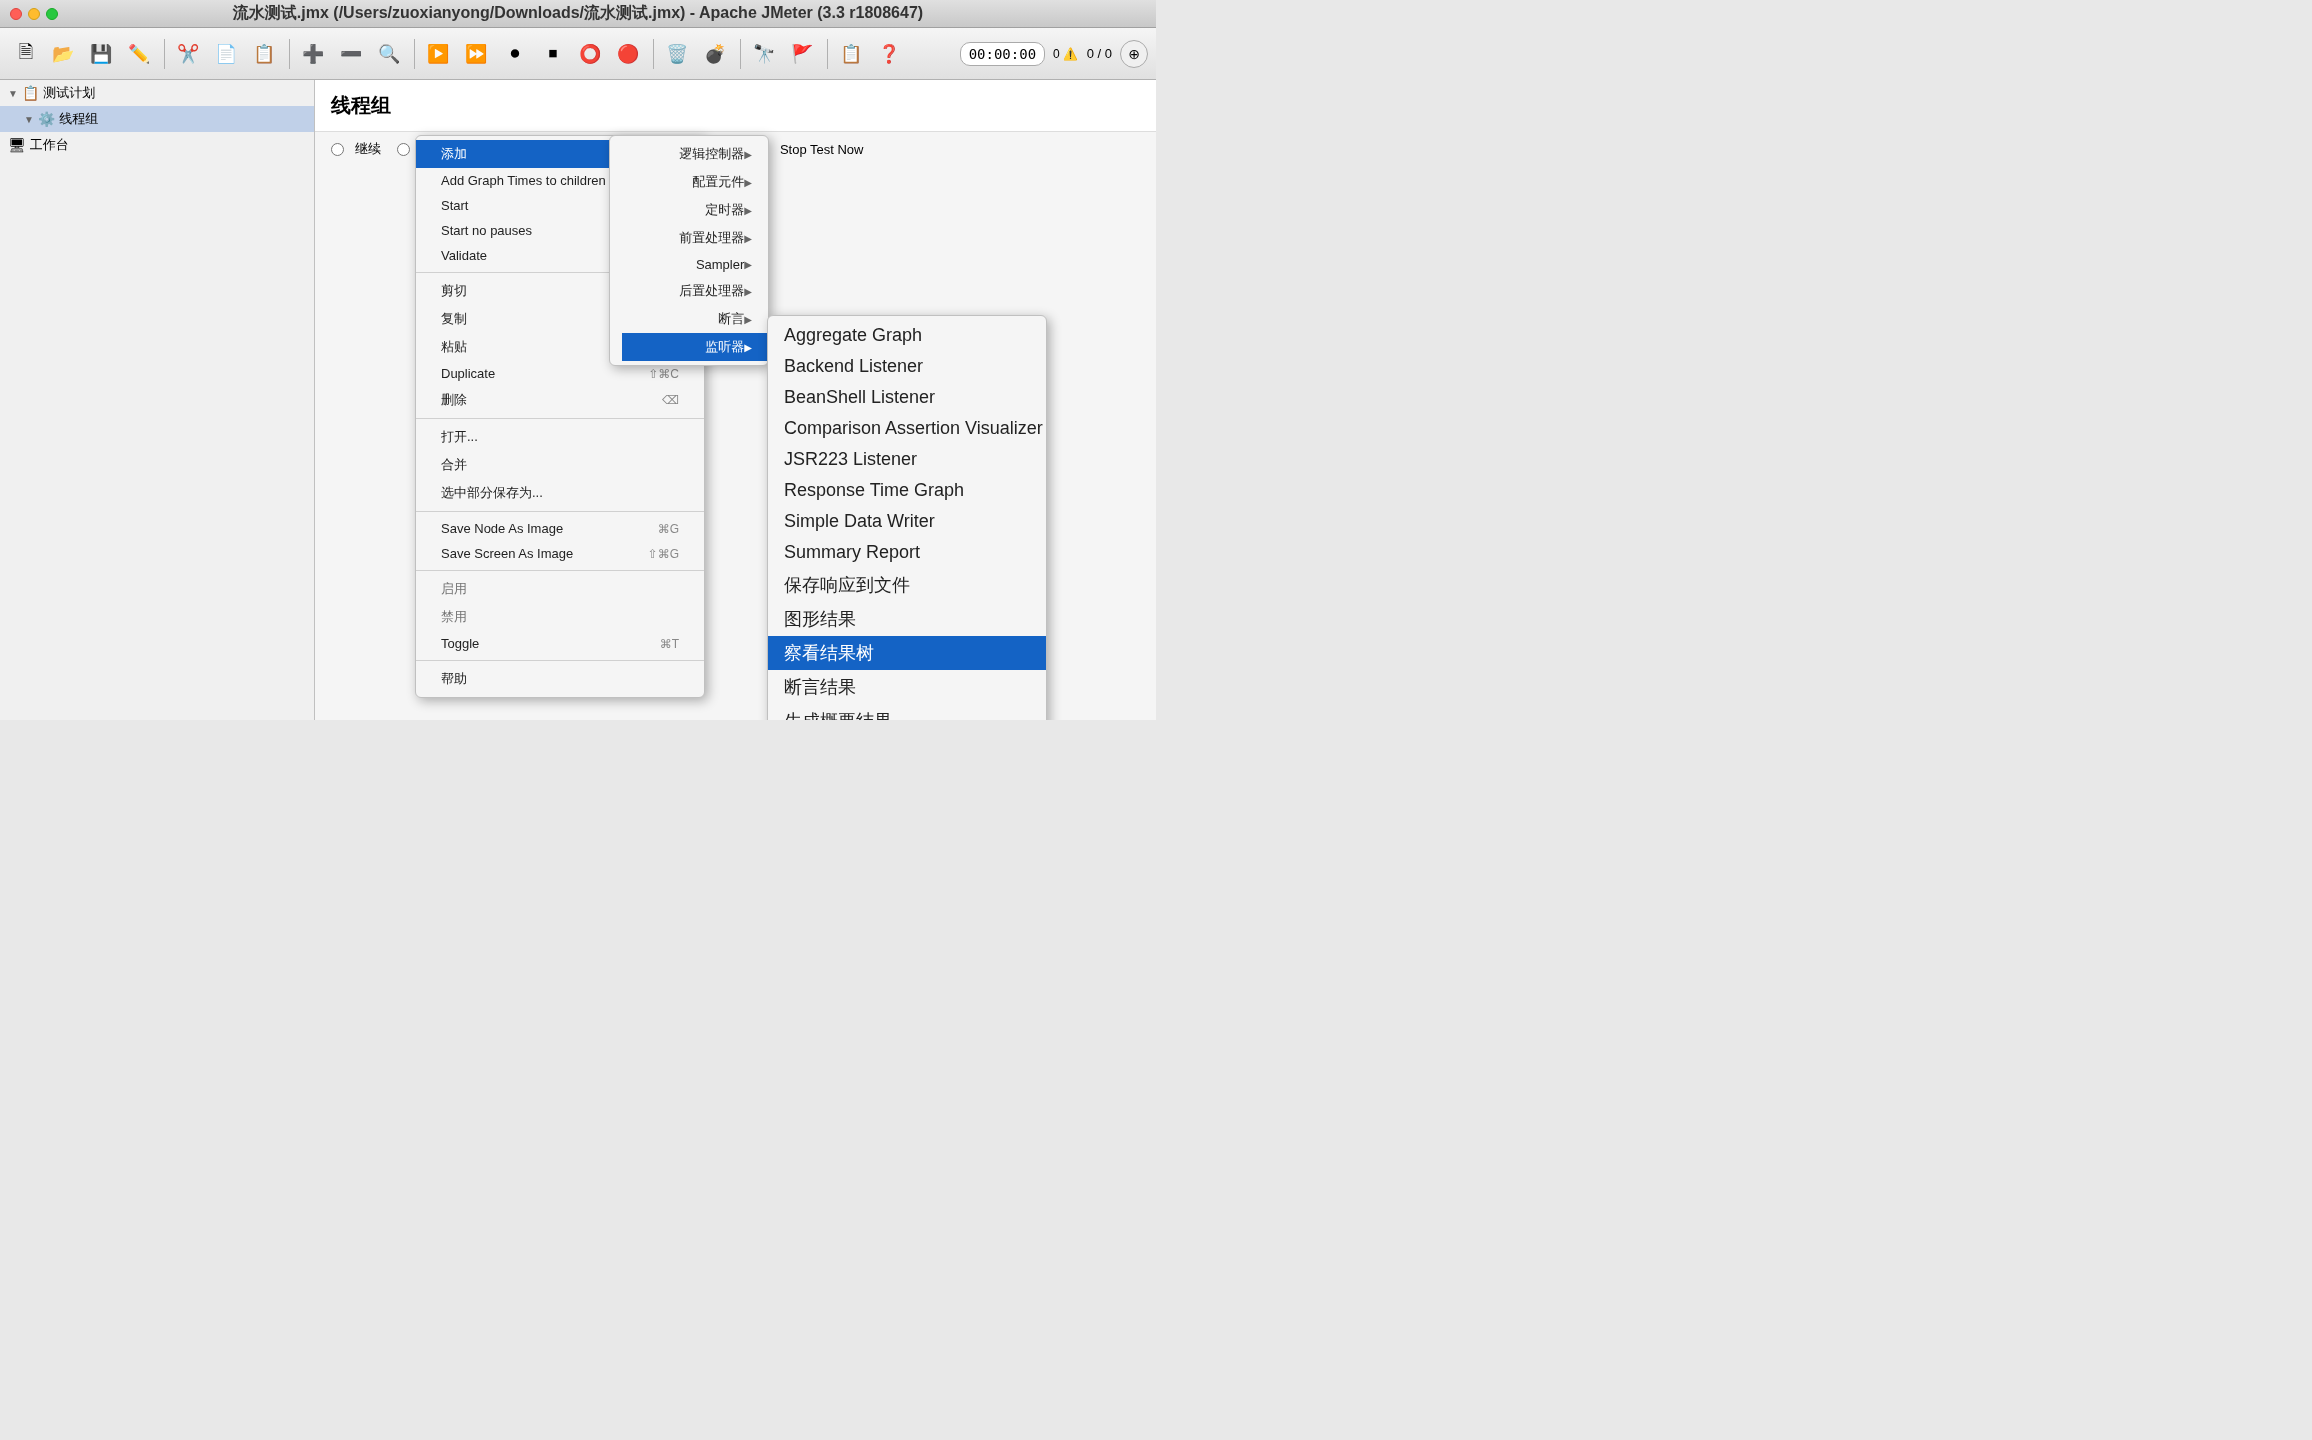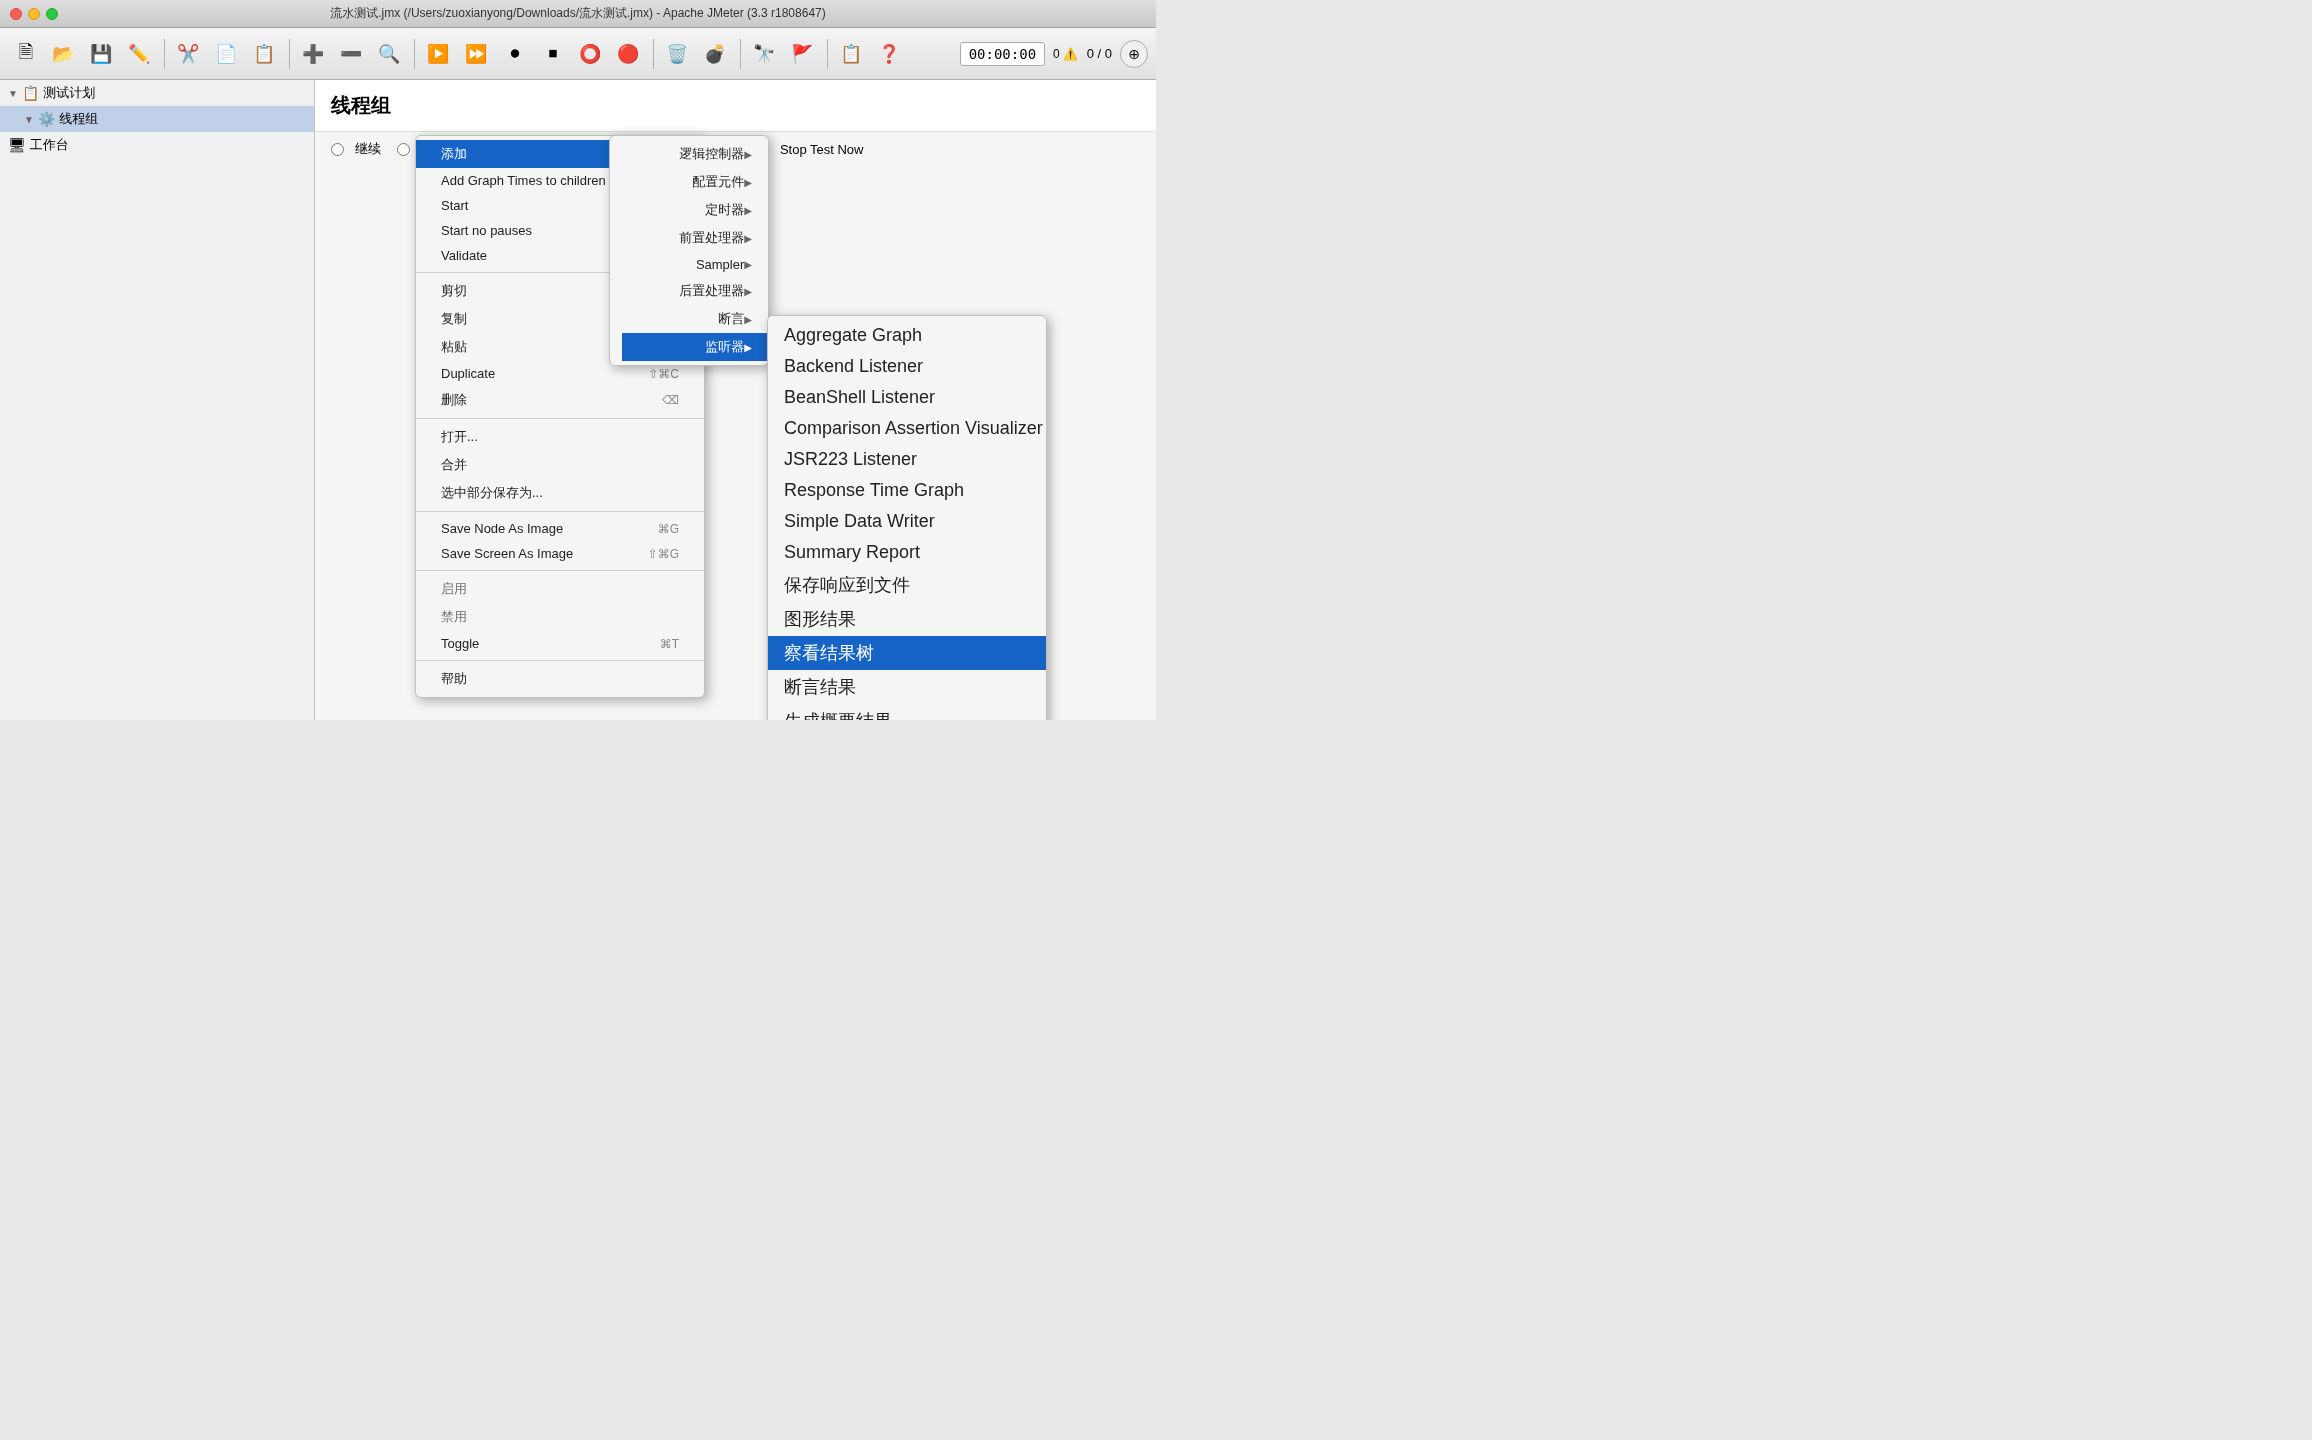--- a/index.html
+++ b/index.html
@@ -32,22 +32,23 @@
     }
     .traffic-light {
       width: 12px;
       height: 12px;
       border-radius: 50%;
     }
     .tl-close { background: #ff5f57; border: 1px solid #e0443e; }
     .tl-minimize { background: #febc2e; border: 1px solid #d4a017; }
     .tl-maximize { background: #28c840; border: 1px solid #1aab29; }
     .title-text {
-      font-size: 12px;
+      font-size: 16px;
       color: #333;
+      font-weight: bold;
     }
 
     
     .toolbar {
       height: 52px;
       background: linear-gradient(to bottom, #f5f5f5, #e0e0e0);
       border-bottom: 1px solid #b0b0b0;
       display: flex;
       align-items: center;
       padding: 0 8px;
@@ -76,21 +77,21 @@
       display: flex;
       align-items: center;
       gap: 8px;
     }
     .timer-display {
       font-size: 14px;
       font-family: monospace;
       background: #fff;
       border: 1px solid #aaa;
       padding: 3px 8px;
-      border-radius: 3px;
+      border-radius: 10px;
     }
     .warning-badge {
       display: flex;
       align-items: center;
       gap: 4px;
       font-size: 12px;
     }
     .count-display {
       font-size: 13px;
     }

